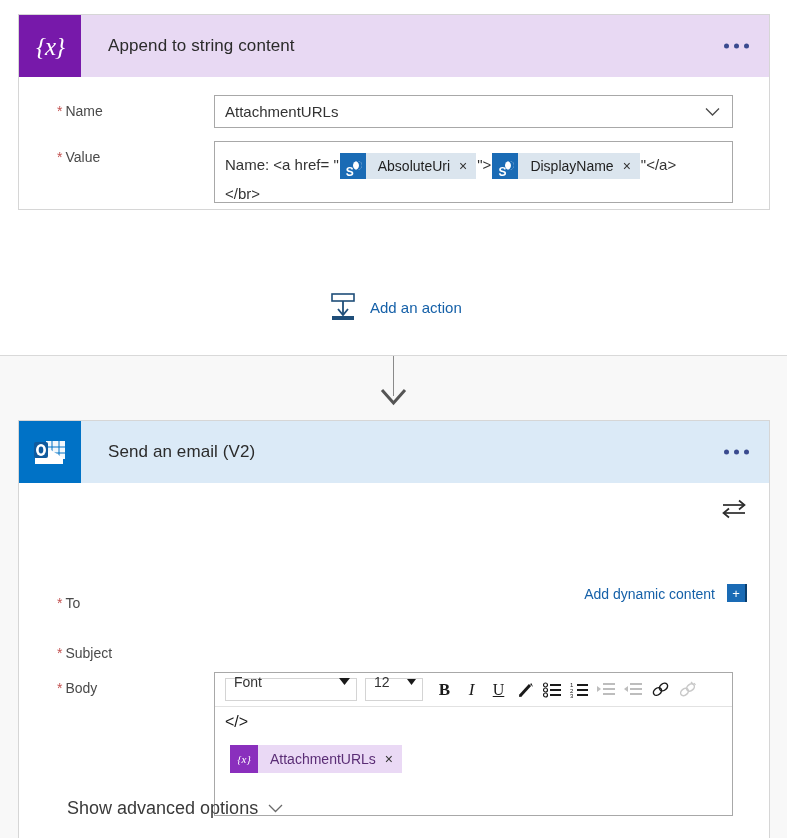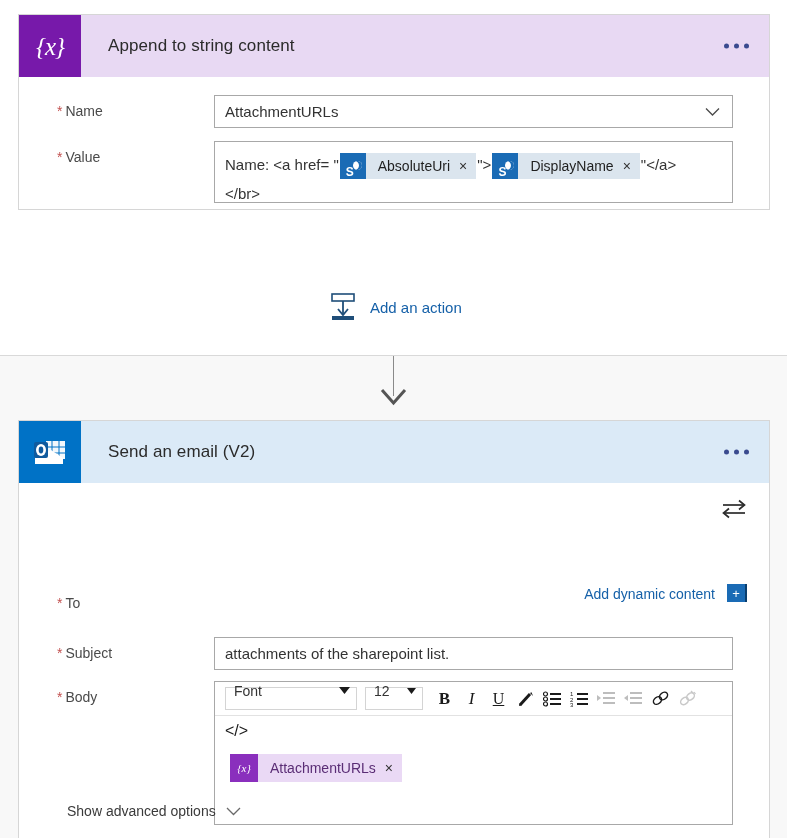--- a/index.html
+++ b/index.html
@@ -290,21 +290,21 @@
     align-items: center;
     justify-content: center;
     border-right: 2px solid #0a3e6e;
   }
 
   .advanced {
     position: absolute;
     display: flex;
     align-items: center;
     gap: 10px;
-    font-size: 14px;
+    font-size: 18px;
     color: #3a3a3a;
     cursor: pointer;
   }
 </style>
 </head>
 <body>
 
 <div class="card" style="left:18px; top:14px; width:752px; height:196px;">
 
   <div class="card-header purple">
@@ -416,25 +416,20 @@
 
     <div class="dyn-link" style="right:22px; top:163px;">
       <span class="txt">Add dynamic content</span>
       <span class="dyn-plus">+</span>
     </div>
 
     <div class="row" style="margin-top:26px;">
       <div class="field-label">
         <span class="req">*</span><span>Subject</span>
       </div>
-      <div class="field-ctl" style="padding-right:16px;">
-        <div class="textbox" style="height:33px;">
-          <span>attachments of the sharepoint list.</span>
-        </div>
-      </div>
     </div>
 
     <div class="row" style="margin-top:11px;">
       <div class="field-label">
         <span class="req">*</span><span>Body</span>
       </div>
       <div class="field-ctl" style="padding-right:16px;">
         <div class="editor">
 
           <div class="toolbar">

